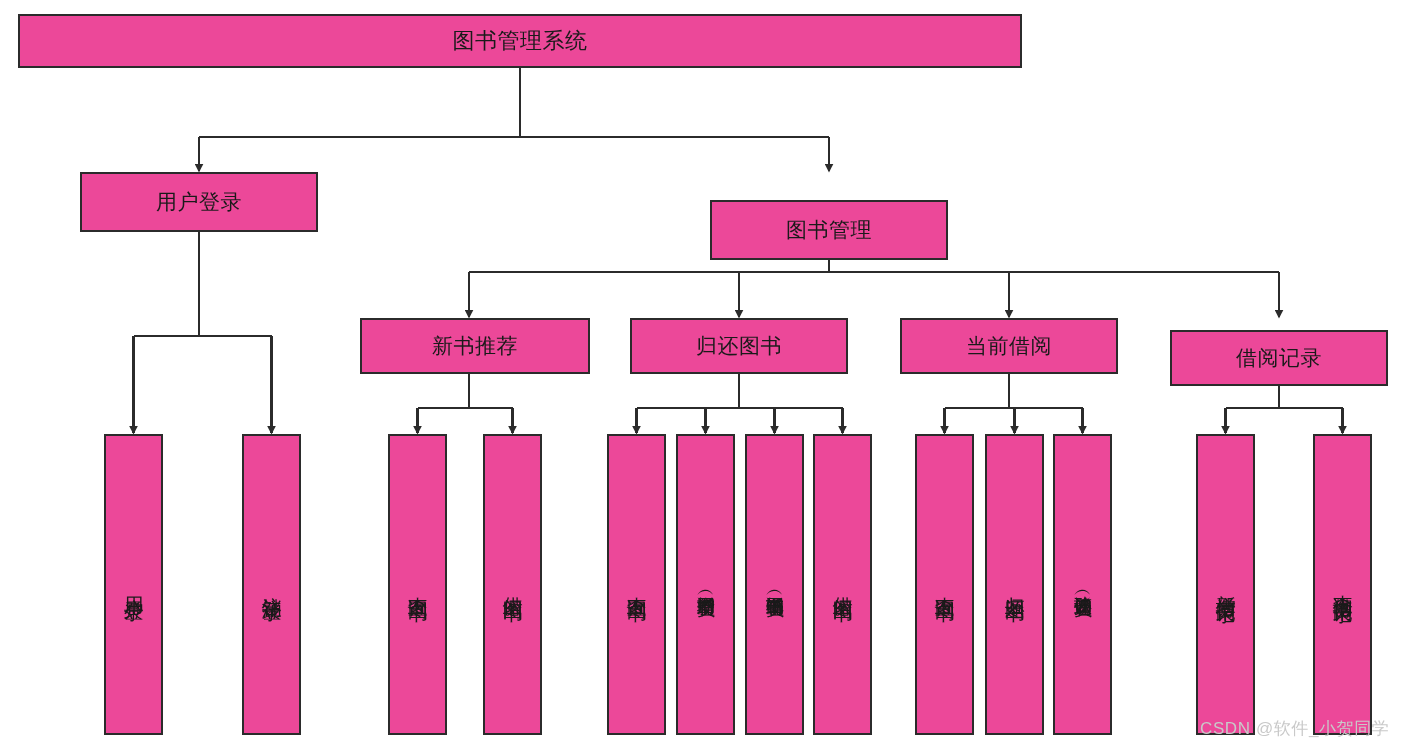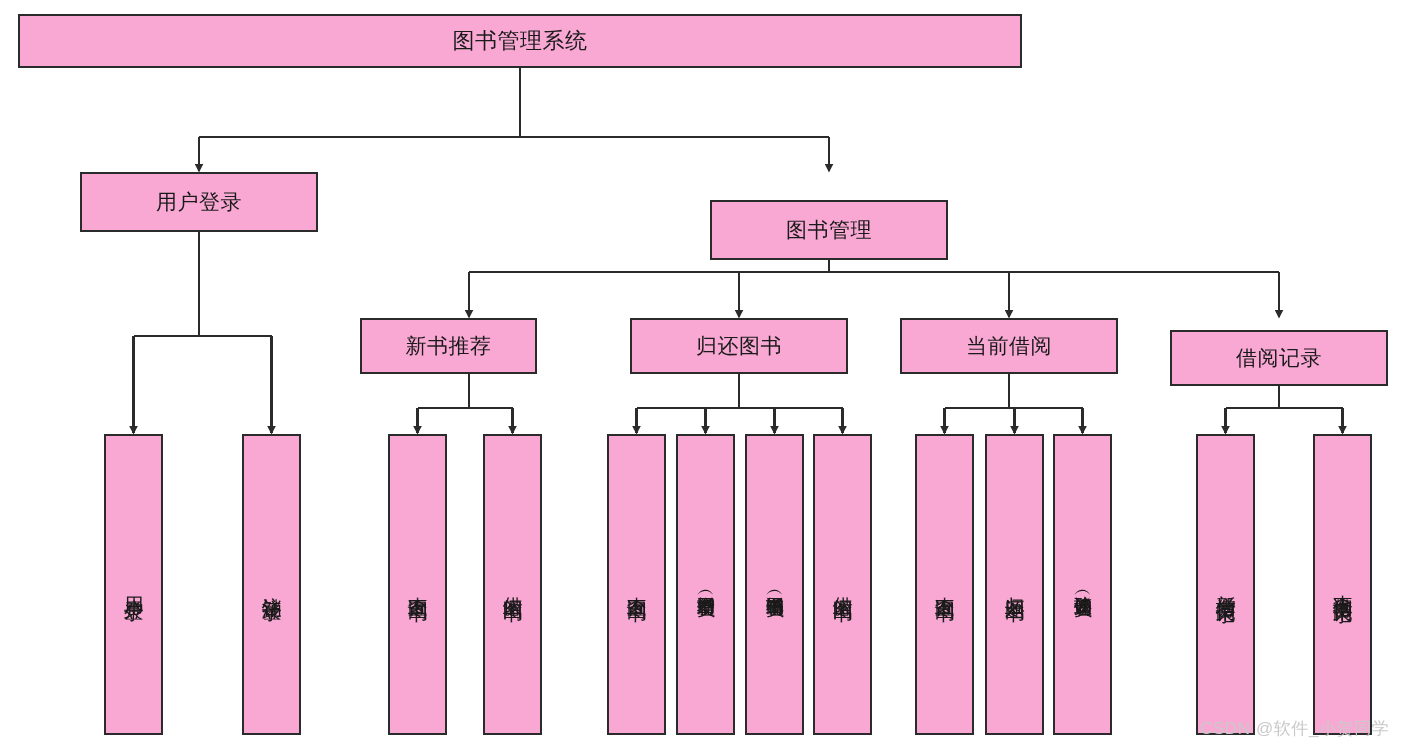--- a/index.html
+++ b/index.html
@@ -22,21 +22,21 @@
     left: 0;
     top: 0;
     width: 1405px;
     height: 747px;
     pointer-events: none;
   }
   .node {
     position: absolute;
     box-sizing: border-box;
     border: 2.5px solid #2b2b2b;
-    background: #f9a8d4;
+    background: #ec4899;
     display: flex;
     align-items: center;
     justify-content: center;
     overflow: hidden;
   }
   .node .label {
     color: #1a1a1a;
     text-align: center;
     line-height: 1.05;
     letter-spacing: 0.5px;
@@ -125,21 +125,21 @@
   <div id="node-layer">
       <div class="node horiz root" style="left: 18px; top: 14px; width: 1004px; height: 54px;">
         <span class="label">图书管理系统</span>
       </div>
       <div class="node horiz" style="left: 80px; top: 172px; width: 238px; height: 60px;">
         <span class="label">用户登录</span>
       </div>
       <div class="node horiz" style="left: 710px; top: 172px; width: 238px; height: 60px; margin-top: 28px;">
         <span class="label">图书管理</span>
       </div>
-      <div class="node horiz" style="left: 360px; top: 318px; width: 177px; height: 56px;">
+      <div class="node horiz" style="left: 360px; top: 318px; width: 230px; height: 56px;">
         <span class="label">新书推荐</span>
       </div>
       <div class="node horiz" style="left: 630px; top: 318px; width: 218px; height: 56px;">
         <span class="label">归还图书</span>
       </div>
       <div class="node horiz" style="left: 900px; top: 318px; width: 218px; height: 56px; align-items: center;">
         <span class="label">当前借阅</span>
       </div>
       <div class="node horiz" style="left: 1170px; top: 330px; width: 218px; height: 56px;">
         <span class="label">借阅记录</span>

